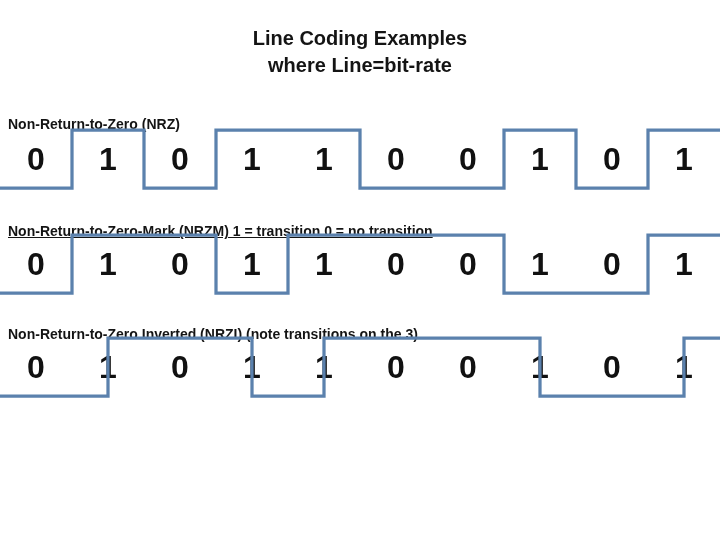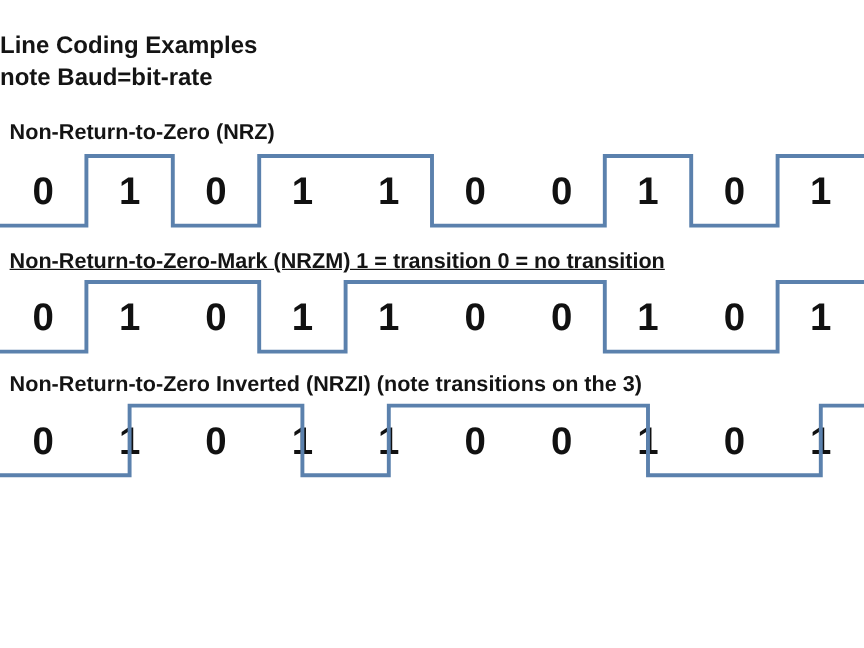--- a/index.html
+++ b/index.html
@@ -7,33 +7,34 @@
     position:relative;
     width:720px;height:540px;
     background:#ffffff;
     overflow:hidden;
     font-family:"Liberation Sans", sans-serif;
     color:#141414;
   }
   .title{
     position:absolute;
     top:25px;left:0;width:720px;
-    text-align:left;
+    text-align:center;
     font-size:20px;
     font-weight:bold;
     line-height:27px;
     color:#141414;
   }
   .wave-label{
     position:absolute;
     left:8px;
-    font-size:18px;
+    font-size:14px;
     font-weight:600;
     color:#141414;
     white-space:nowrap;
+    margin-top:16px;
   }
   .wave{
     position:absolute;
     left:0;
     width:720px;height:62px;
   }
   .bits{
     position:absolute;
     top:0;left:0;
     width:720px;height:62px;
@@ -56,21 +57,21 @@
   #lbl-nrzi {top:310px;}
   #wave-2   {top:336px;}
 </style>
 </head>
 <body>
 
 <div class="slide">
 
   <div class="title">
     <div>Line Coding Examples</div>
-    <div>note Baud=bit-rate</div>
+    <div>where Line=bit-rate</div>
   </div>
 
   <div class="wave-label" id="lbl-nrz">Non-Return-to-Zero (NRZ)</div>
   <div class="wave" id="wave-0">
       <div class="bits">
         <span class="bit">0</span>
         <span class="bit">1</span>
         <span class="bit">0</span>
         <span class="bit">1</span>
         <span class="bit">1</span>

